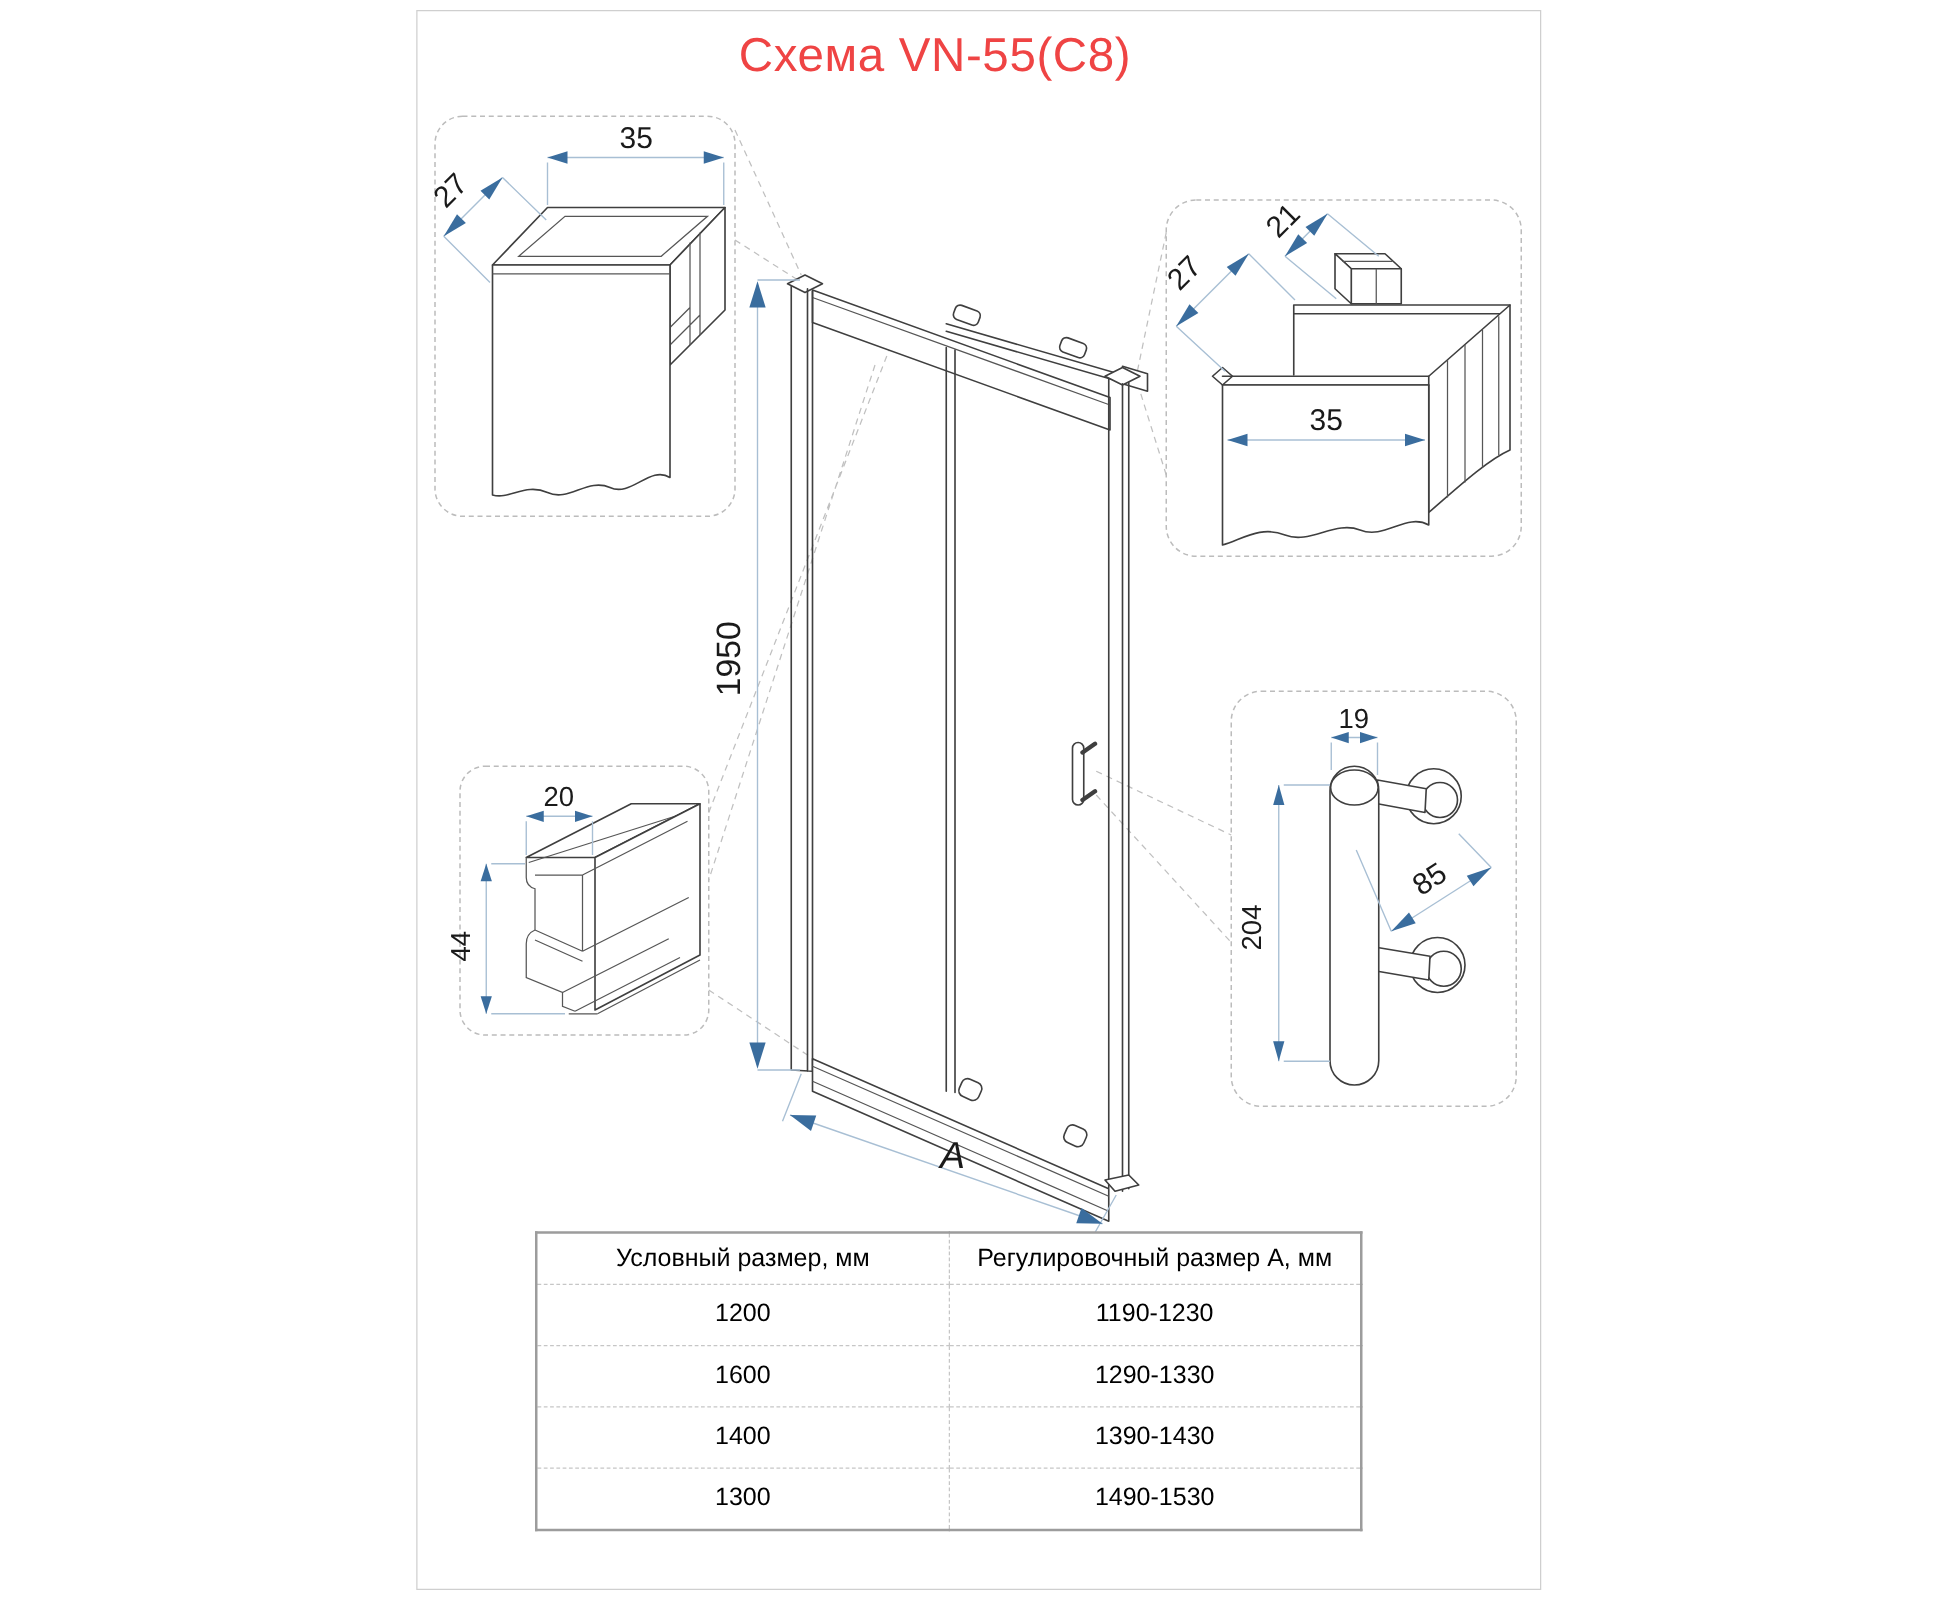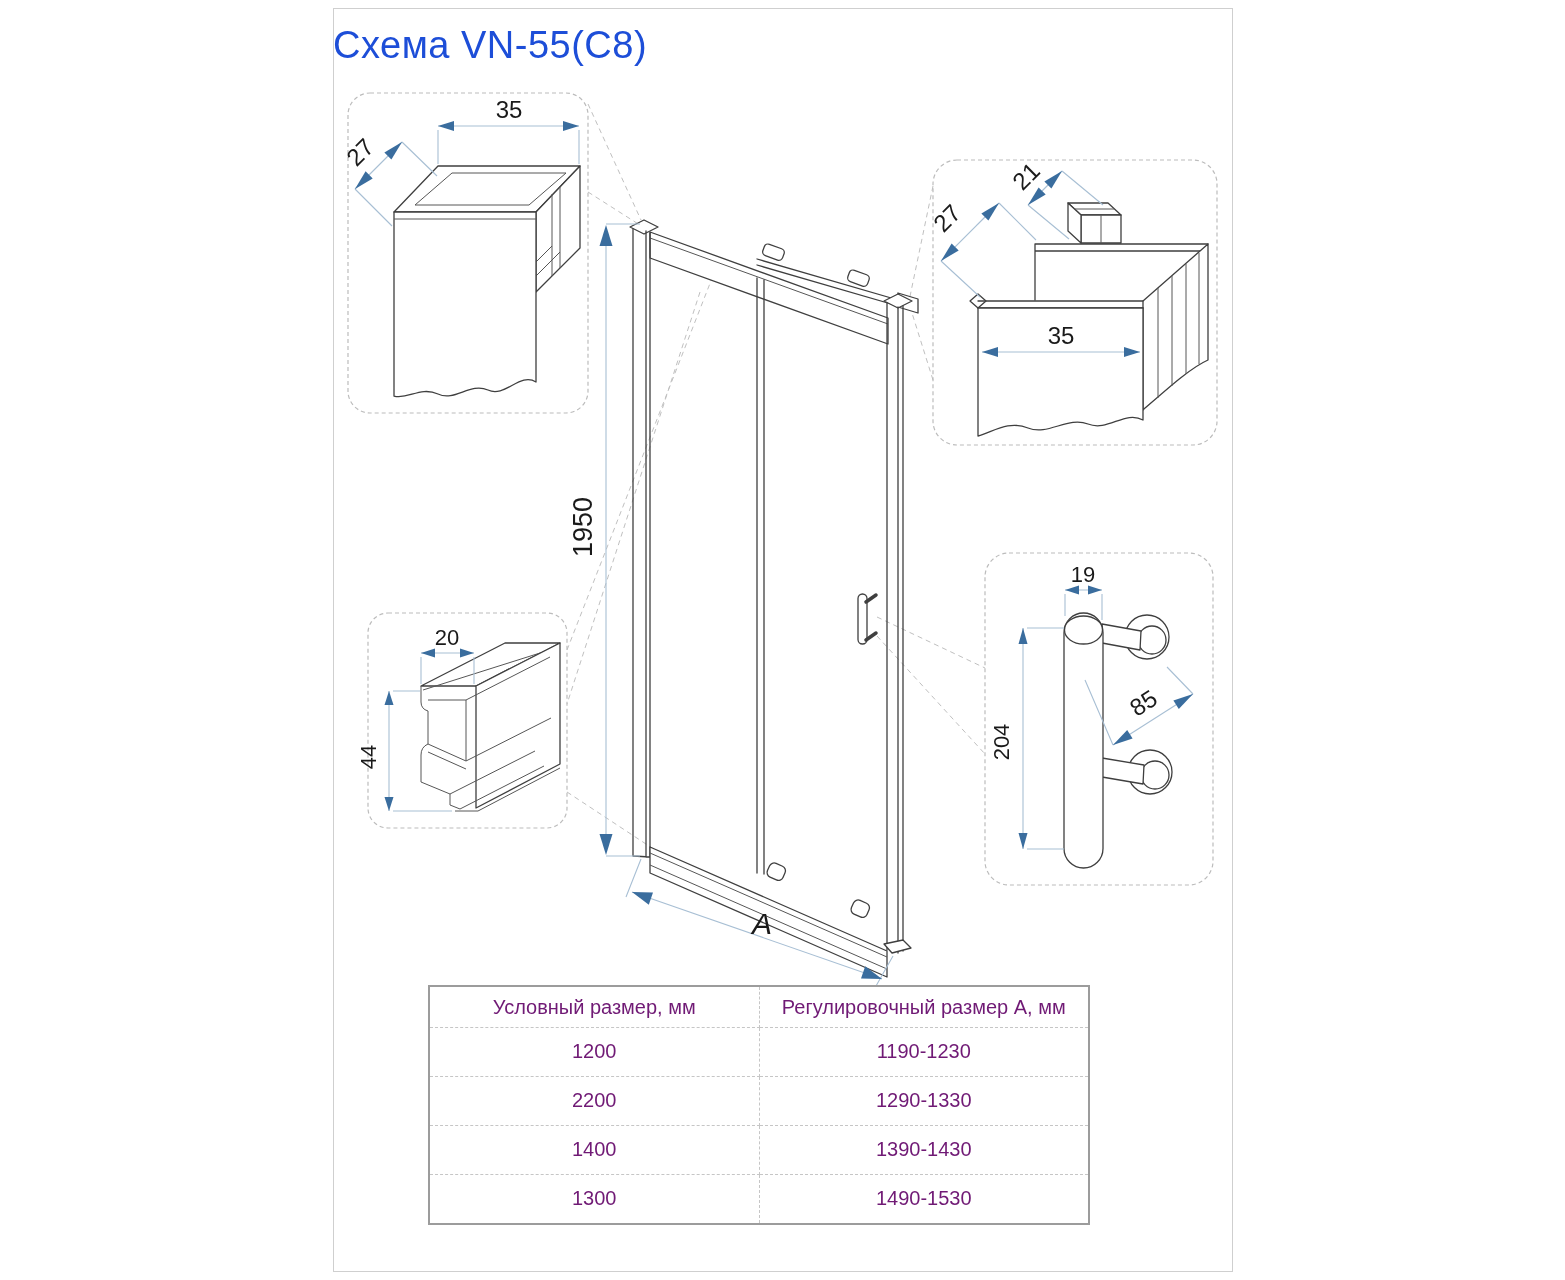--- a/index.html
+++ b/index.html
@@ -1,34 +1,34 @@
 <!DOCTYPE html>
 <html><head>
 <meta charset="utf-8">
 <style>
   html,body{margin:0;padding:0;background:#ffffff;}
   .canvas{position:relative;width:1565px;height:1280px;background:#ffffff;overflow:hidden;
           font-family:"Liberation Sans", sans-serif;}
   .sheet{position:absolute;left:333px;top:8px;width:898px;height:1262px;
          background:#ffffff;border:1px solid #cfcfcf;}
-  .title{position:absolute;left:333px;top:24px;width:830px;
-         font-size:38px;color:#1d4ed8;letter-spacing:0.5px;}
+  .title{position:absolute;left:333px;top:24px;width:830px;text-align:center;
+         font-size:38px;color:#ef4444;letter-spacing:0.5px;}
   svg.draw{position:absolute;left:0;top:0;width:1565px;height:1280px;}
   svg.draw text{font-family:"Liberation Sans", sans-serif;fill:#1a1a1a;}
   .t24{font-size:24px;} .t22{font-size:22px;} .t27{font-size:27px;}
   .tA{font-size:30px;font-style:italic;}
   .panel{fill:none;stroke:#bcbcbc;stroke-width:1.2;stroke-dasharray:4 3;}
   .lead{fill:none;stroke:#c0c0c0;stroke-width:1;stroke-dasharray:5 4;}
   .ln{fill:none;stroke:#3f3f3f;stroke-width:1.3;stroke-linejoin:round;stroke-linecap:round;}
   .lnf{fill:#ffffff;stroke:#3f3f3f;stroke-width:1.3;stroke-linejoin:round;}
   .thin{fill:none;stroke:#565656;stroke-width:1;}
   .dim{fill:none;stroke:#a8bfd4;stroke-width:1.1;}
   .arr{fill:#3a6d9e;stroke:none;}
   table.size{position:absolute;left:428px;top:985px;width:662px;height:240px;
-     border-collapse:collapse;table-layout:fixed;font-size:20px;color:#701a75;}
+     border-collapse:collapse;table-layout:fixed;font-size:20px;color:#000000;}
   table.size th,table.size td{border:1px dashed #c6c6c6;text-align:center;
      font-weight:normal;padding:0;}
   table.size{border:2px solid #9c9c9c;}
 </style>
 </head>
 <body>
 
 <div class="canvas">
 
   <div class="sheet"></div>
@@ -202,21 +202,21 @@
         <th style="height:40px">Условный размер, мм</th>
         <th>Регулировочный размер A, мм</th>
       </tr>
     </thead>
     <tbody>
       <tr>
         <td>1200</td>
         <td>1190-1230</td>
       </tr>
       <tr>
-        <td>2200</td>
+        <td>1600</td>
         <td>1290-1330</td>
       </tr>
       <tr>
         <td>1400</td>
         <td>1390-1430</td>
       </tr>
       <tr>
         <td>1300</td>
         <td>1490-1530</td>
       </tr>

